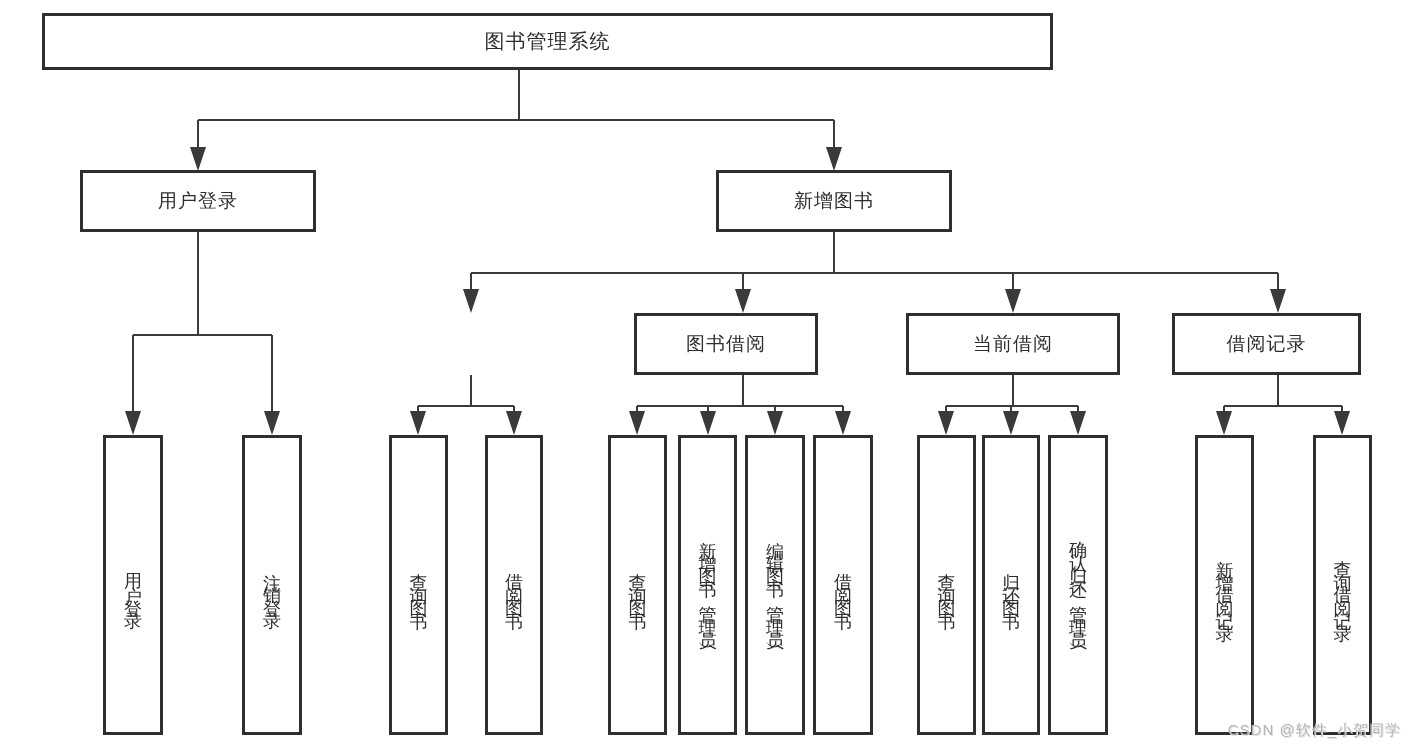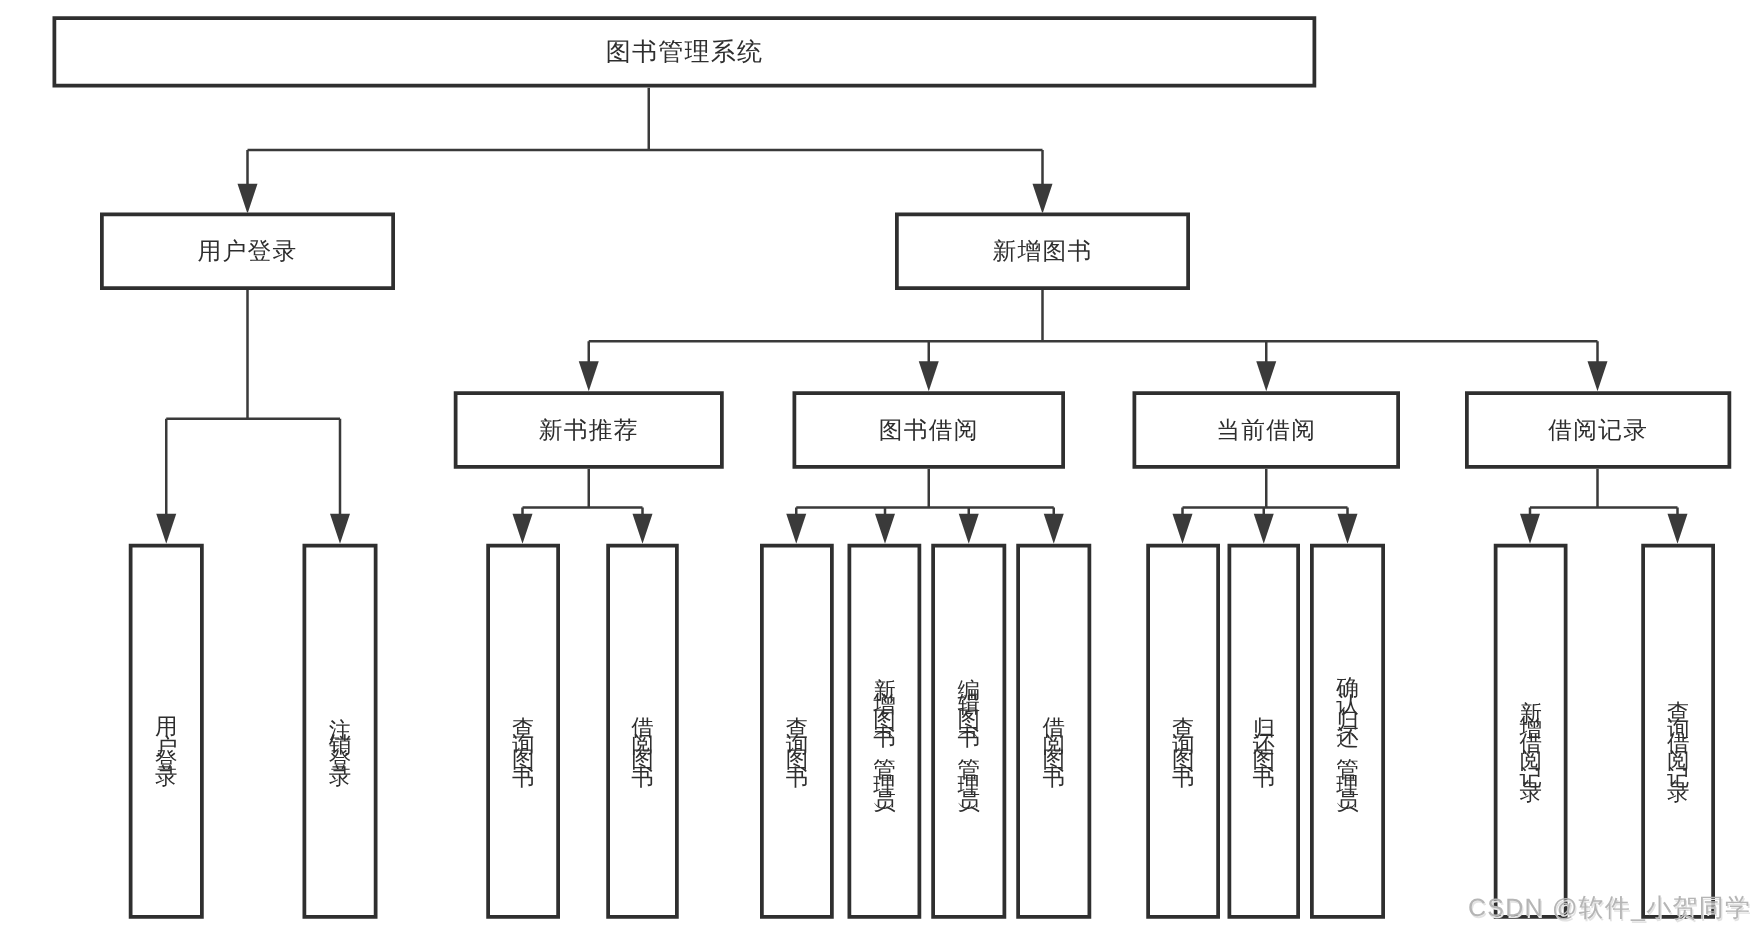--- a/index.html
+++ b/index.html
@@ -57,21 +57,21 @@
     writing-mode:vertical-rl;
     text-orientation:mixed;
     font-size:18px;color:var(--text);
     letter-spacing:13px;
     line-height:1;
     white-space:nowrap;
   }
   .watermark{
     position:absolute;
     right:4px;bottom:7px;
-    font-size:20px;
+    font-size:15px;
     color:var(--wm);
     text-shadow:1px 1px 0 #e3e3e3;
     letter-spacing:1px;
   }
 </style>
 </head>
 <body>
 
 <div class="canvas">
 
@@ -116,24 +116,23 @@
       <polygon points="1216,411 1232,411 1224,435"></polygon>
       <polygon points="1334,411 1350,411 1342,435"></polygon>
     </g>
   </svg>
 
   <div class="rootbox">图书管理系统</div>
 
   <div class="hbox" style="left:80px;top:170px;width:236px;">用户登录</div>
   <div class="hbox" style="left:716px;top:170px;width:236px;">新增图书</div>
 
-  <div class="hbox" style="left:363px;top:313px;width:216px;">新书推荐</div>
-  <div class="hbox" style="left:634px;top:313px;width:218px;">图书借阅</div>
+  <div class="hbox" style="left:634px;top:313px;width:184px;">图书借阅</div>
   <div class="hbox" style="left:906px;top:313px;width:214px;">当前借阅</div>
-  <div class="hbox" style="left:1172px;top:313px;width:213px;">借阅记录</div>
+  <div class="hbox" style="left:1172px;top:313px;width:189px;">借阅记录</div>
 
   <div class="leaf" style="left:103px;width:60px;">
       <span>用户登录</span>
     </div>
   <div class="leaf" style="left:242px;width:60px;">
       <span>注销登录</span>
     </div>
 
   <div class="leaf" style="left:389px;width:59px;">
       <span>查询图书</span>

